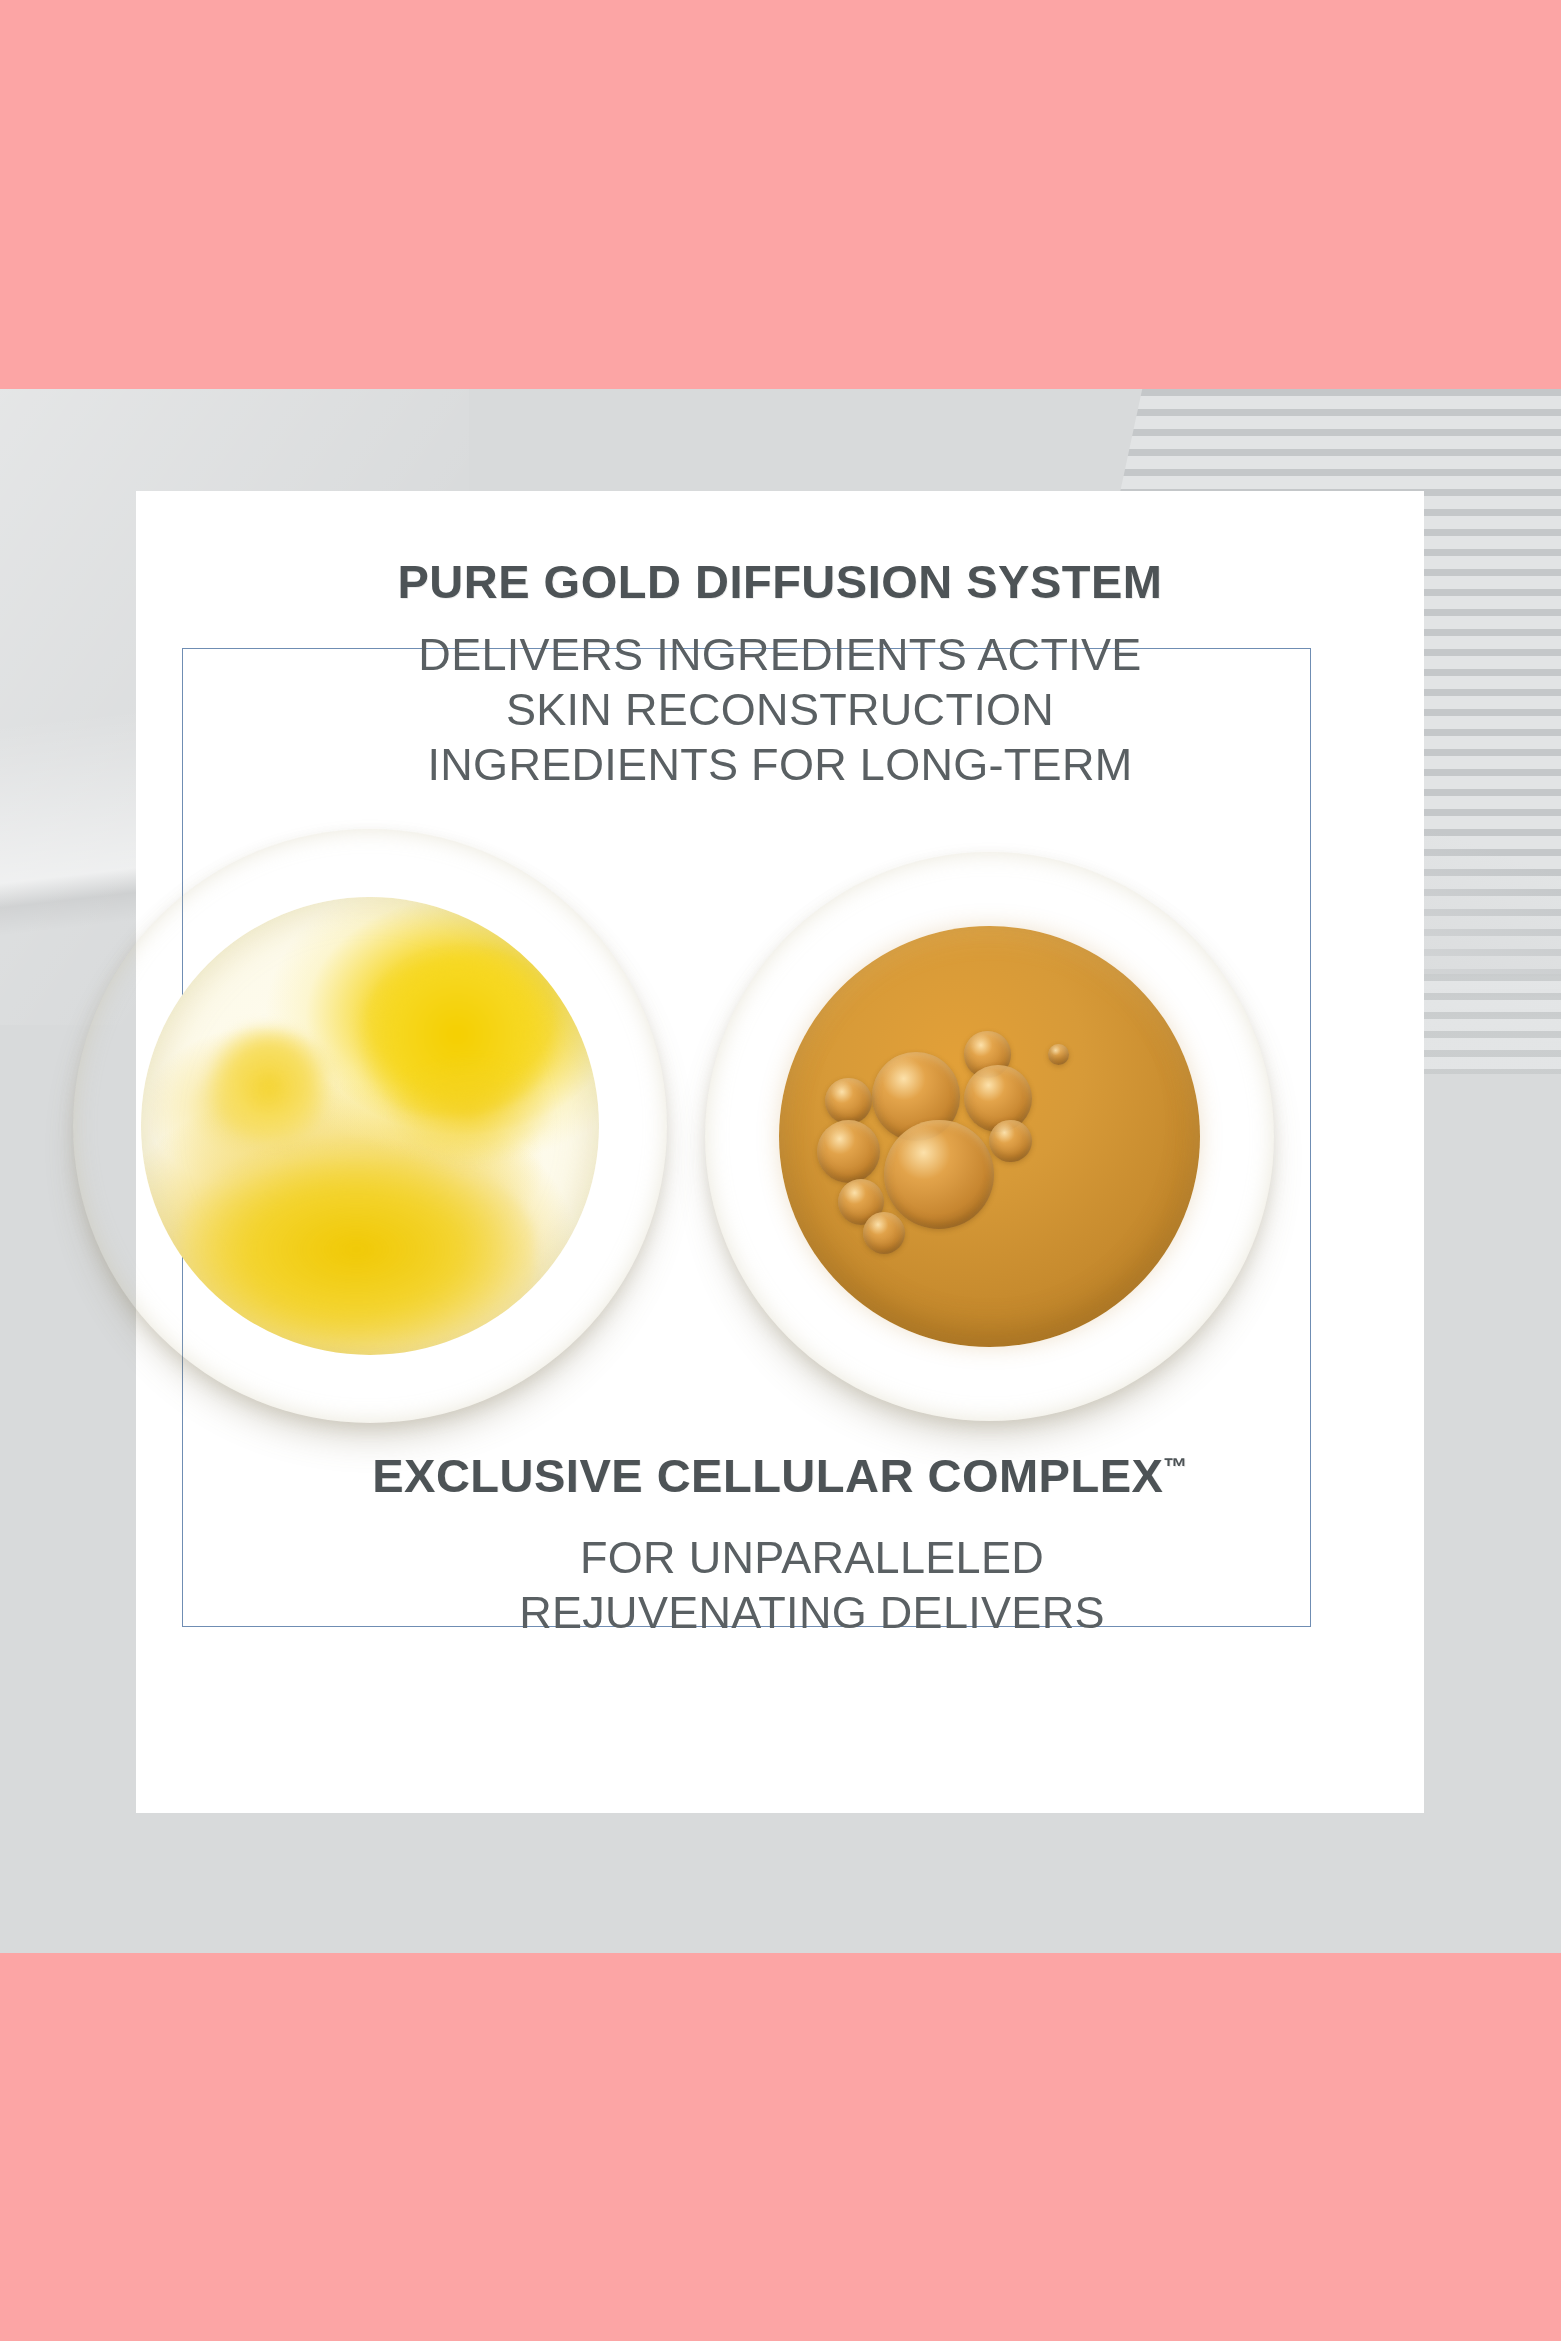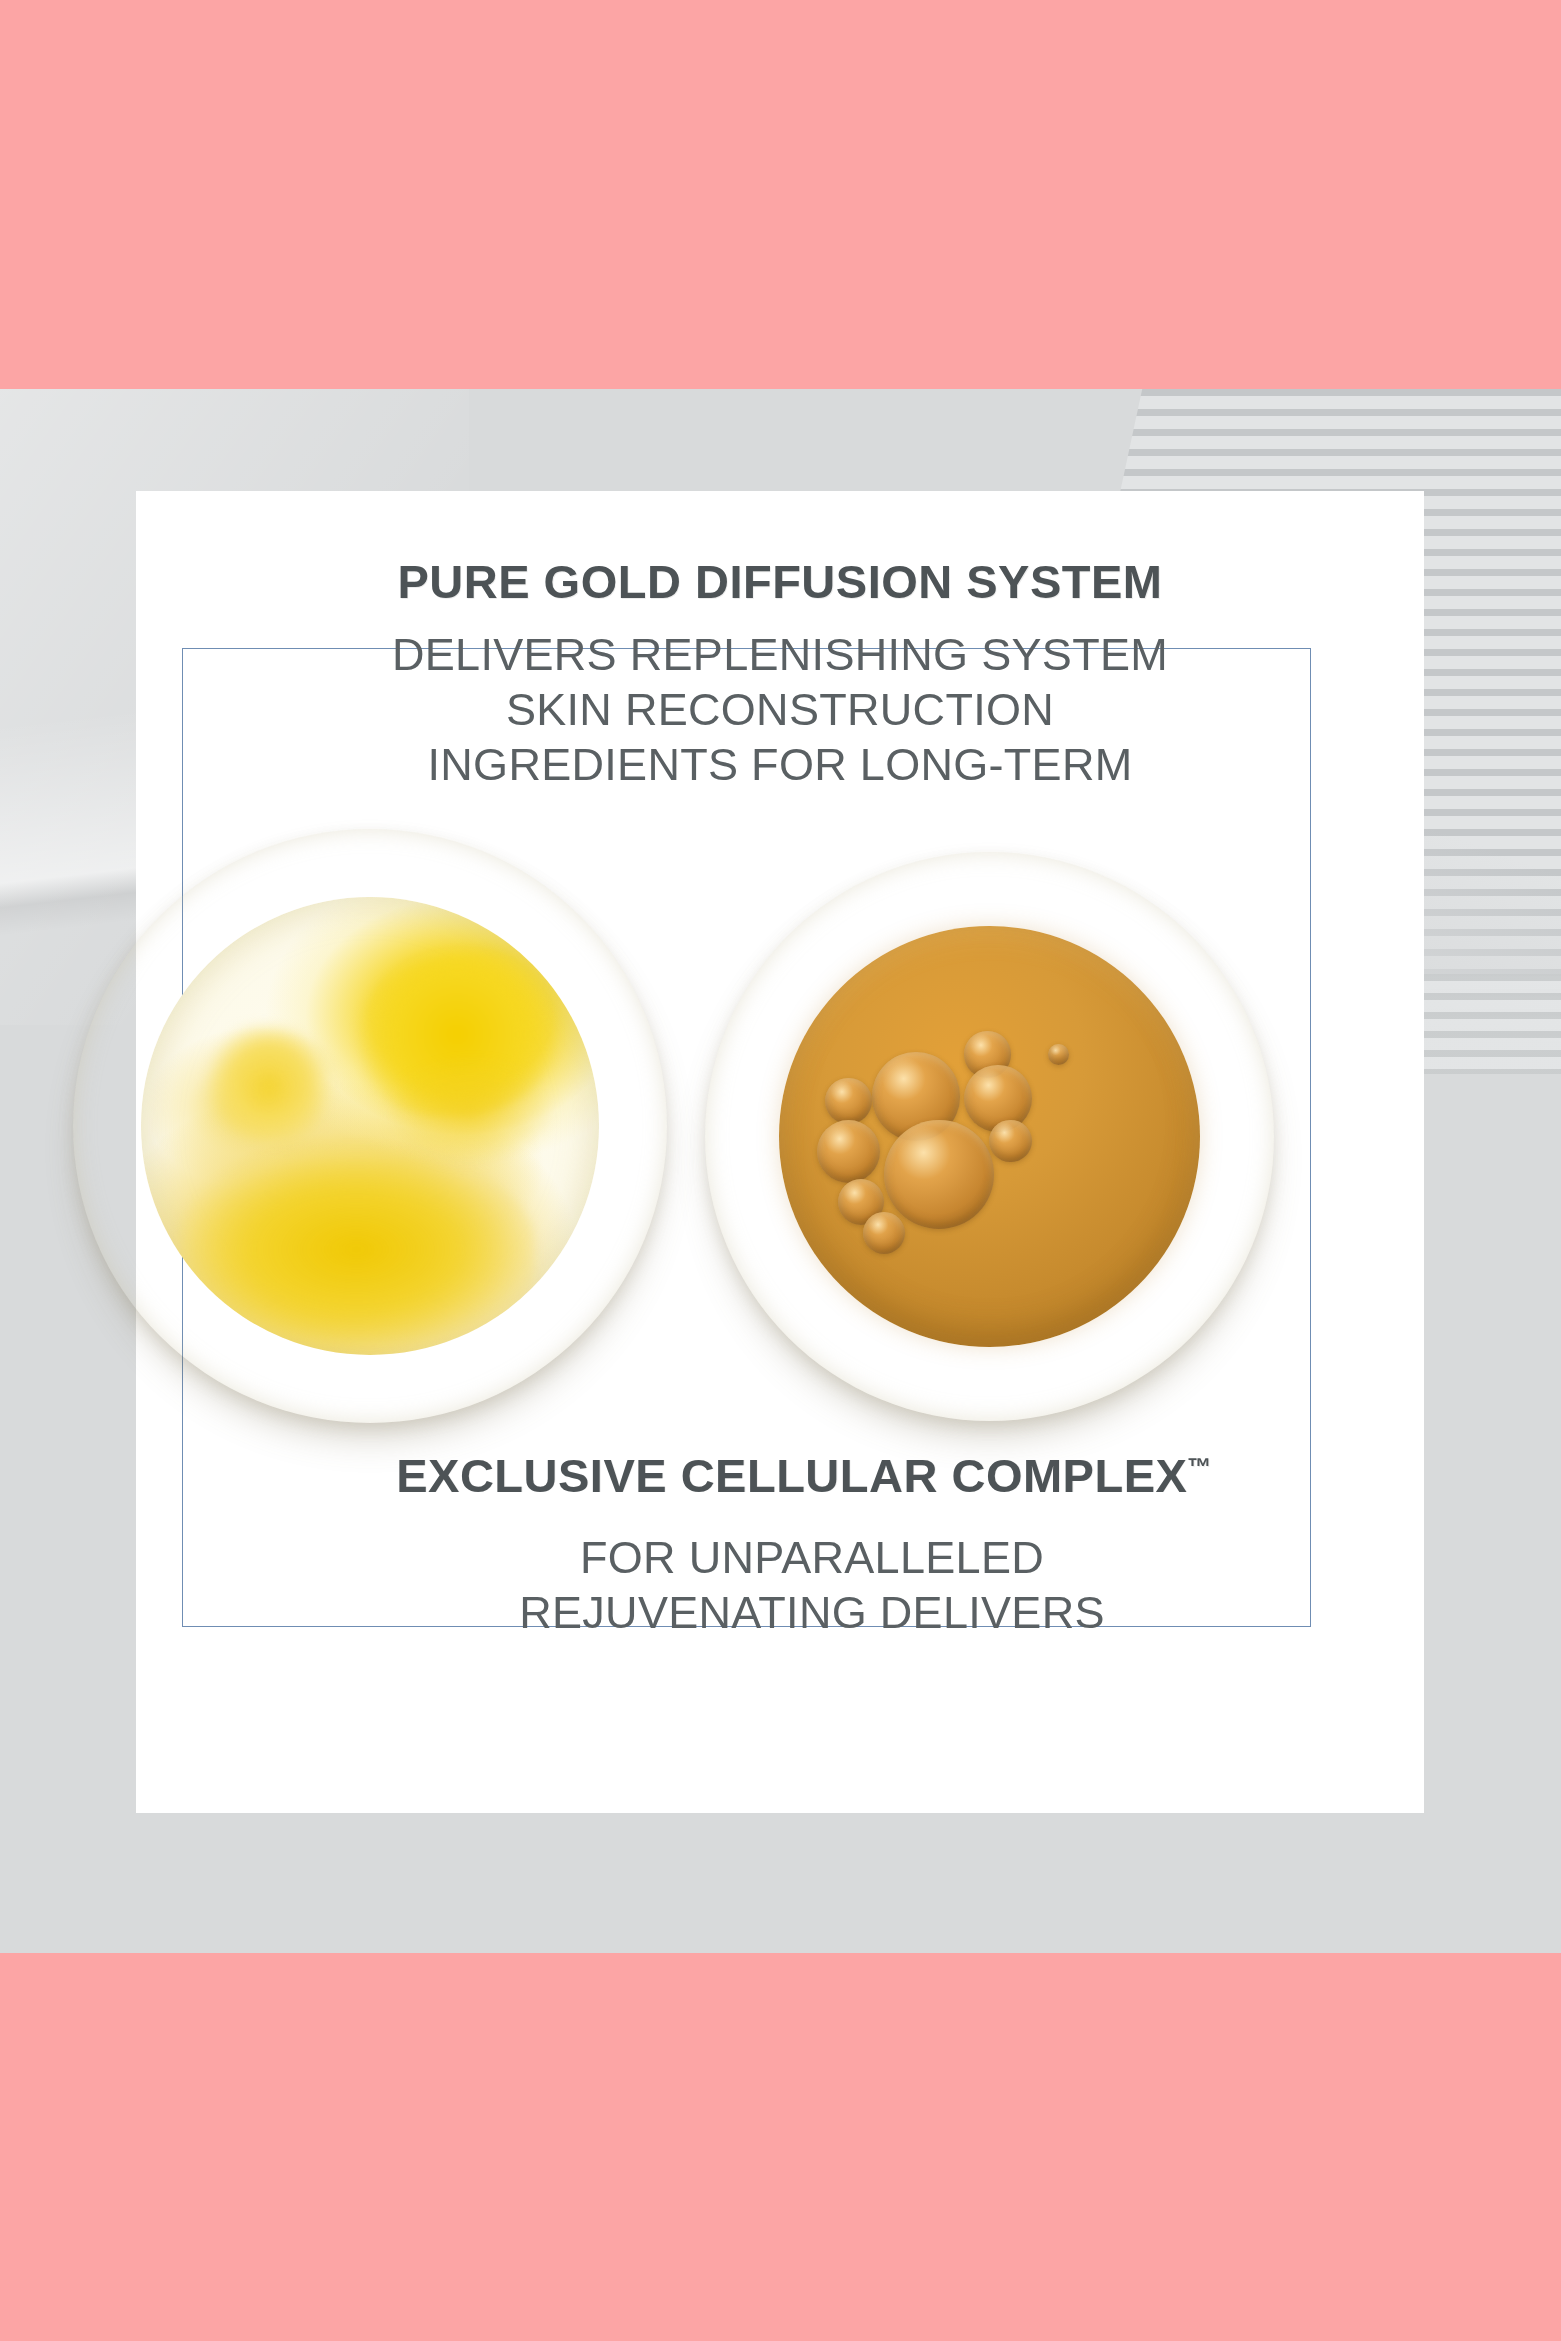--- a/index.html
+++ b/index.html
@@ -49,21 +49,21 @@
   .headline{position:absolute;left:0;width:1288px;text-align:center;
             color:#4d5356;font-weight:700;letter-spacing:0.5px;
             font-size:47px;line-height:54px;
             text-shadow:0.8px 0.8px 0 rgba(0,0,0,.08);}
   .subline{position:absolute;left:0;width:1288px;text-align:center;
            color:#5a6063;font-weight:400;letter-spacing:0.3px;
            font-size:45px;line-height:55px;}
 
   #t-title{top:64px;}
   #t-sub  {top:136px;}
-  #b-title{top:949px;padding-left:24px;}
+  #b-title{top:949px;}
   #b-sub  {top:1039px;padding-left:32px;}
 
   .tm{font-size:.52em;vertical-align:super;letter-spacing:0;}
 
   
   .dish{position:absolute;border-radius:50%;}
 
   
   #dish-left{left:-63px;top:338px;width:594px;height:594px;}
   #dish-right{left:569px;top:361px;width:569px;height:569px;}
@@ -137,21 +137,21 @@
     <div id="stripes2"></div>
   </div>
 
   <div id="card">
 
     <div id="frame"></div>
 
     <div class="headline" id="t-title">PURE GOLD DIFFUSION SYSTEM</div>
 
     <div class="subline" id="t-sub">
-      <div>DELIVERS REPLENISHING SYSTEM</div>
+      <div>DELIVERS INGREDIENTS ACTIVE</div>
       <div>SKIN RECONSTRUCTION</div>
       <div>INGREDIENTS FOR LONG-TERM</div>
     </div>
 
     <div class="dish" id="dish-left">
       <div class="shadow"></div>
       <div class="innerwell" id="well-left">
         <div class="wisp1"></div>
         <div class="wisp2"></div>
         <div class="wisp3"></div>

